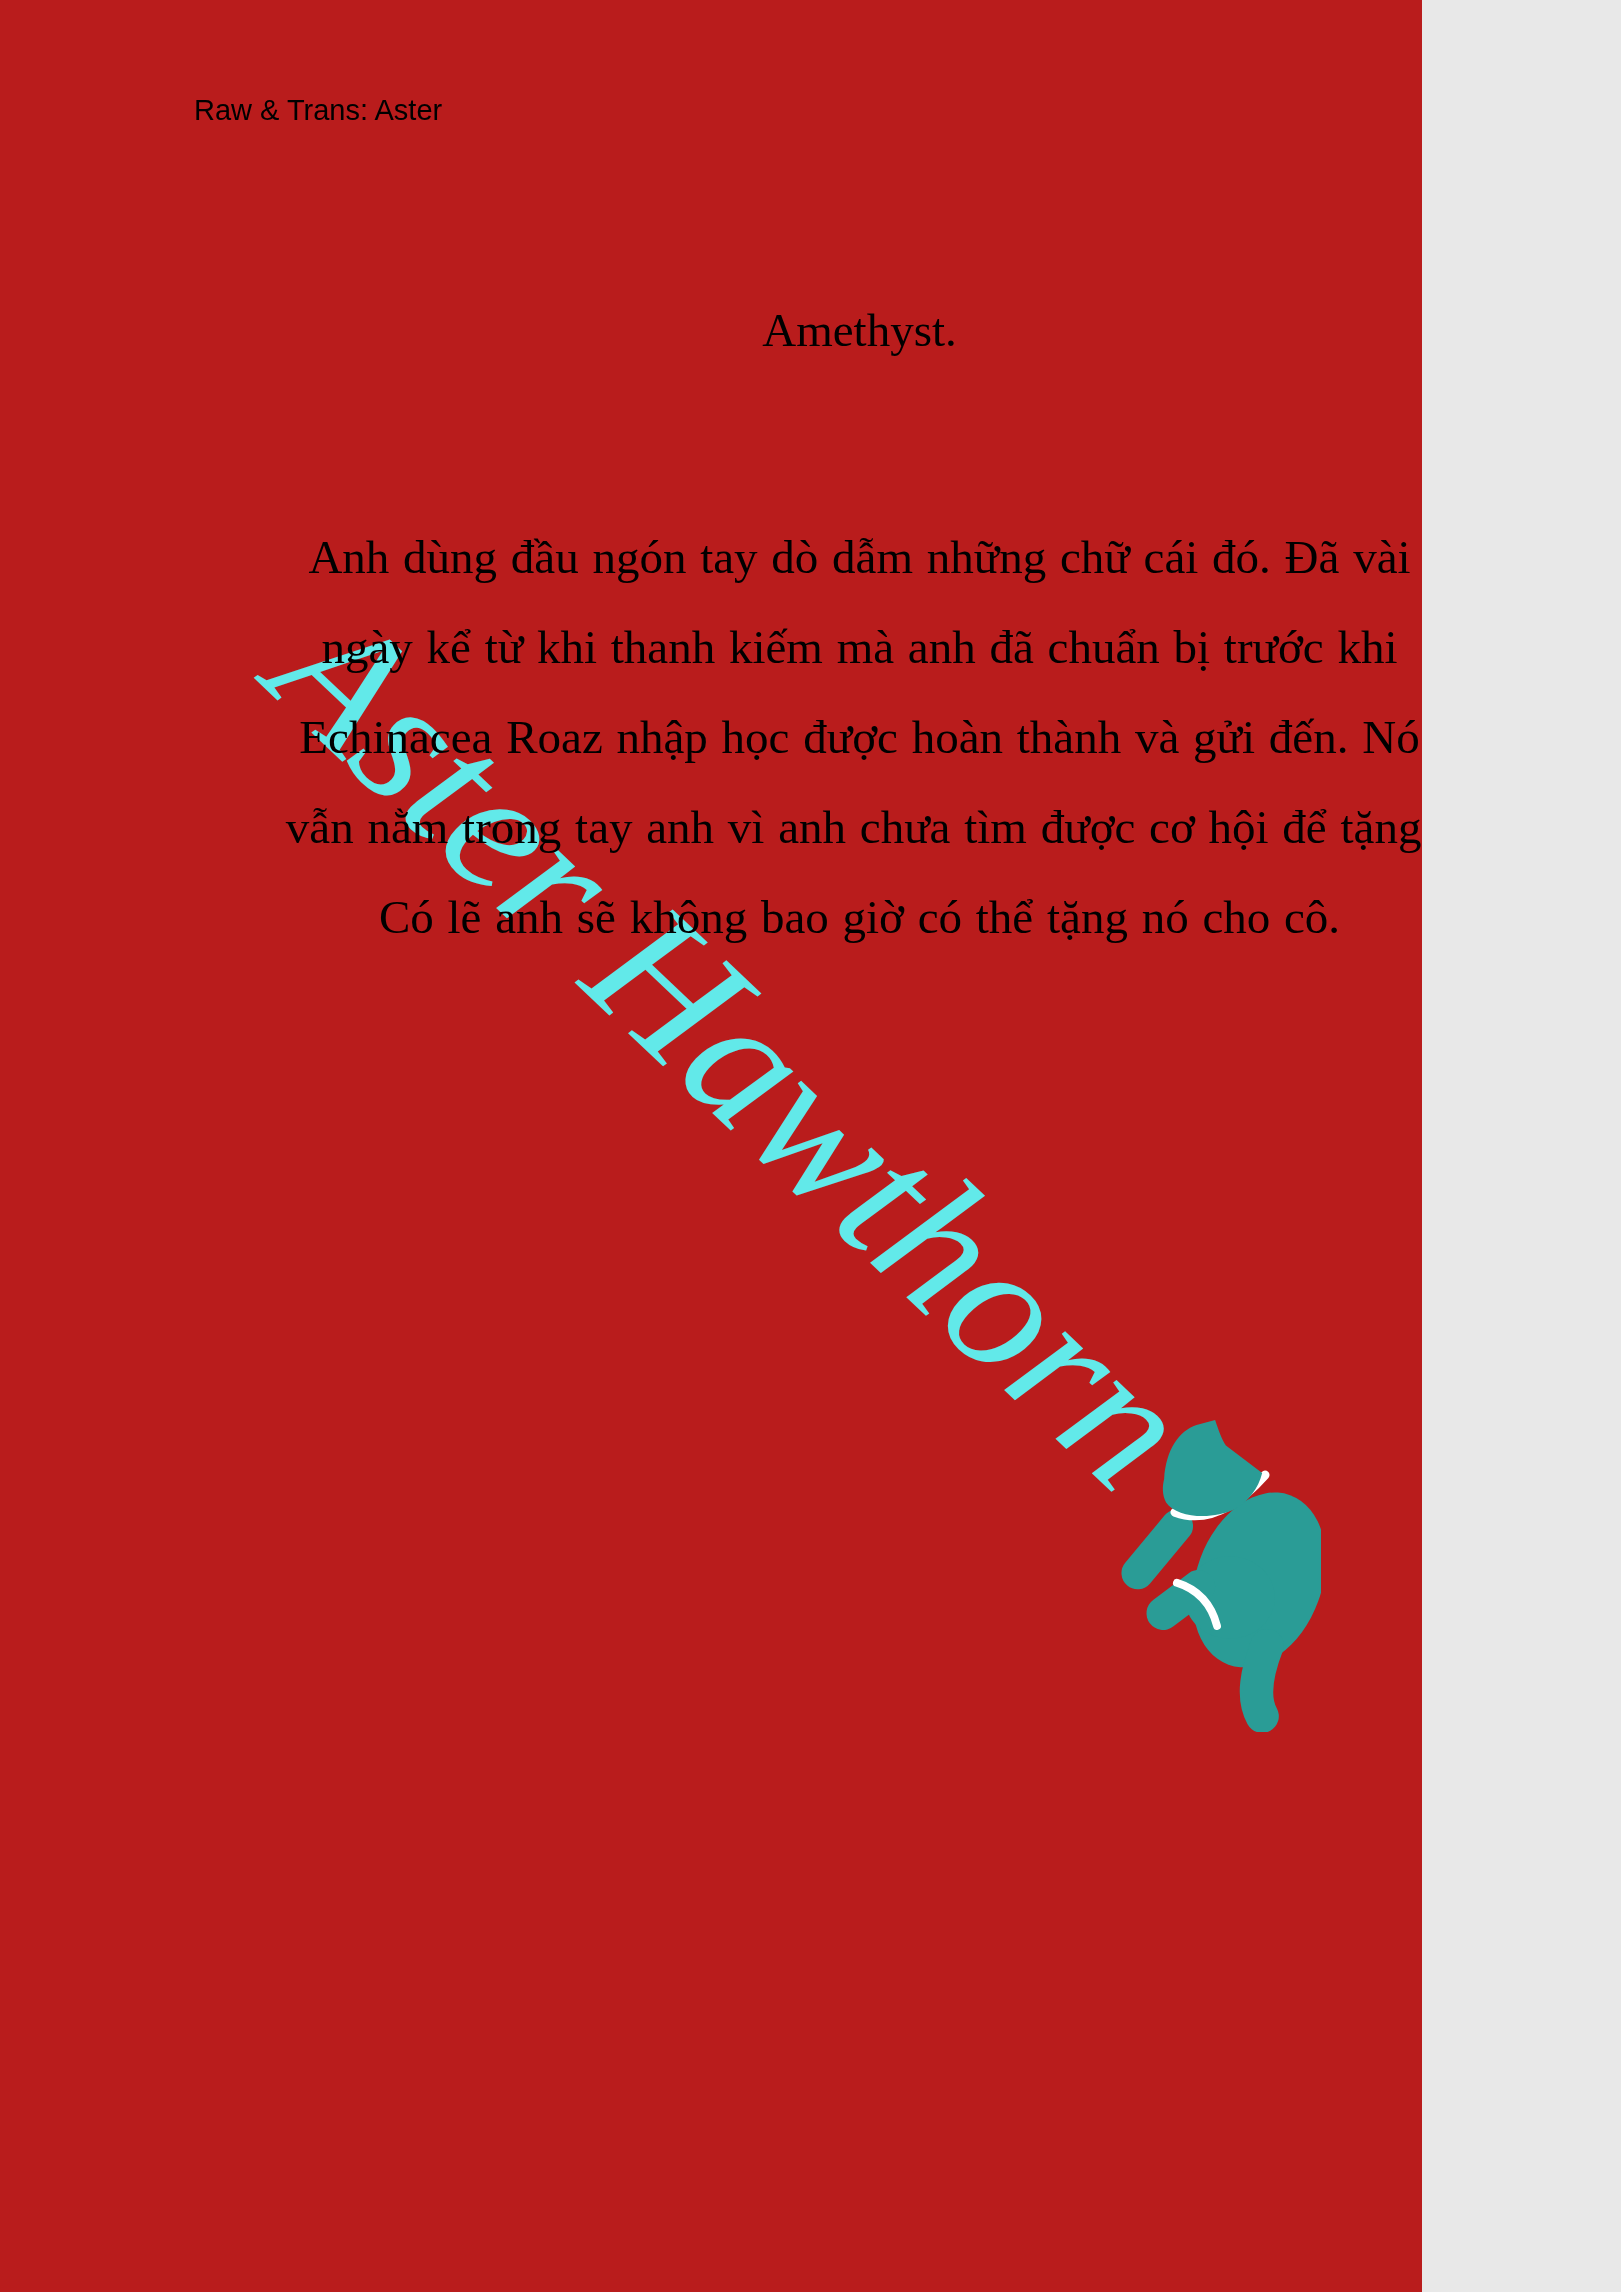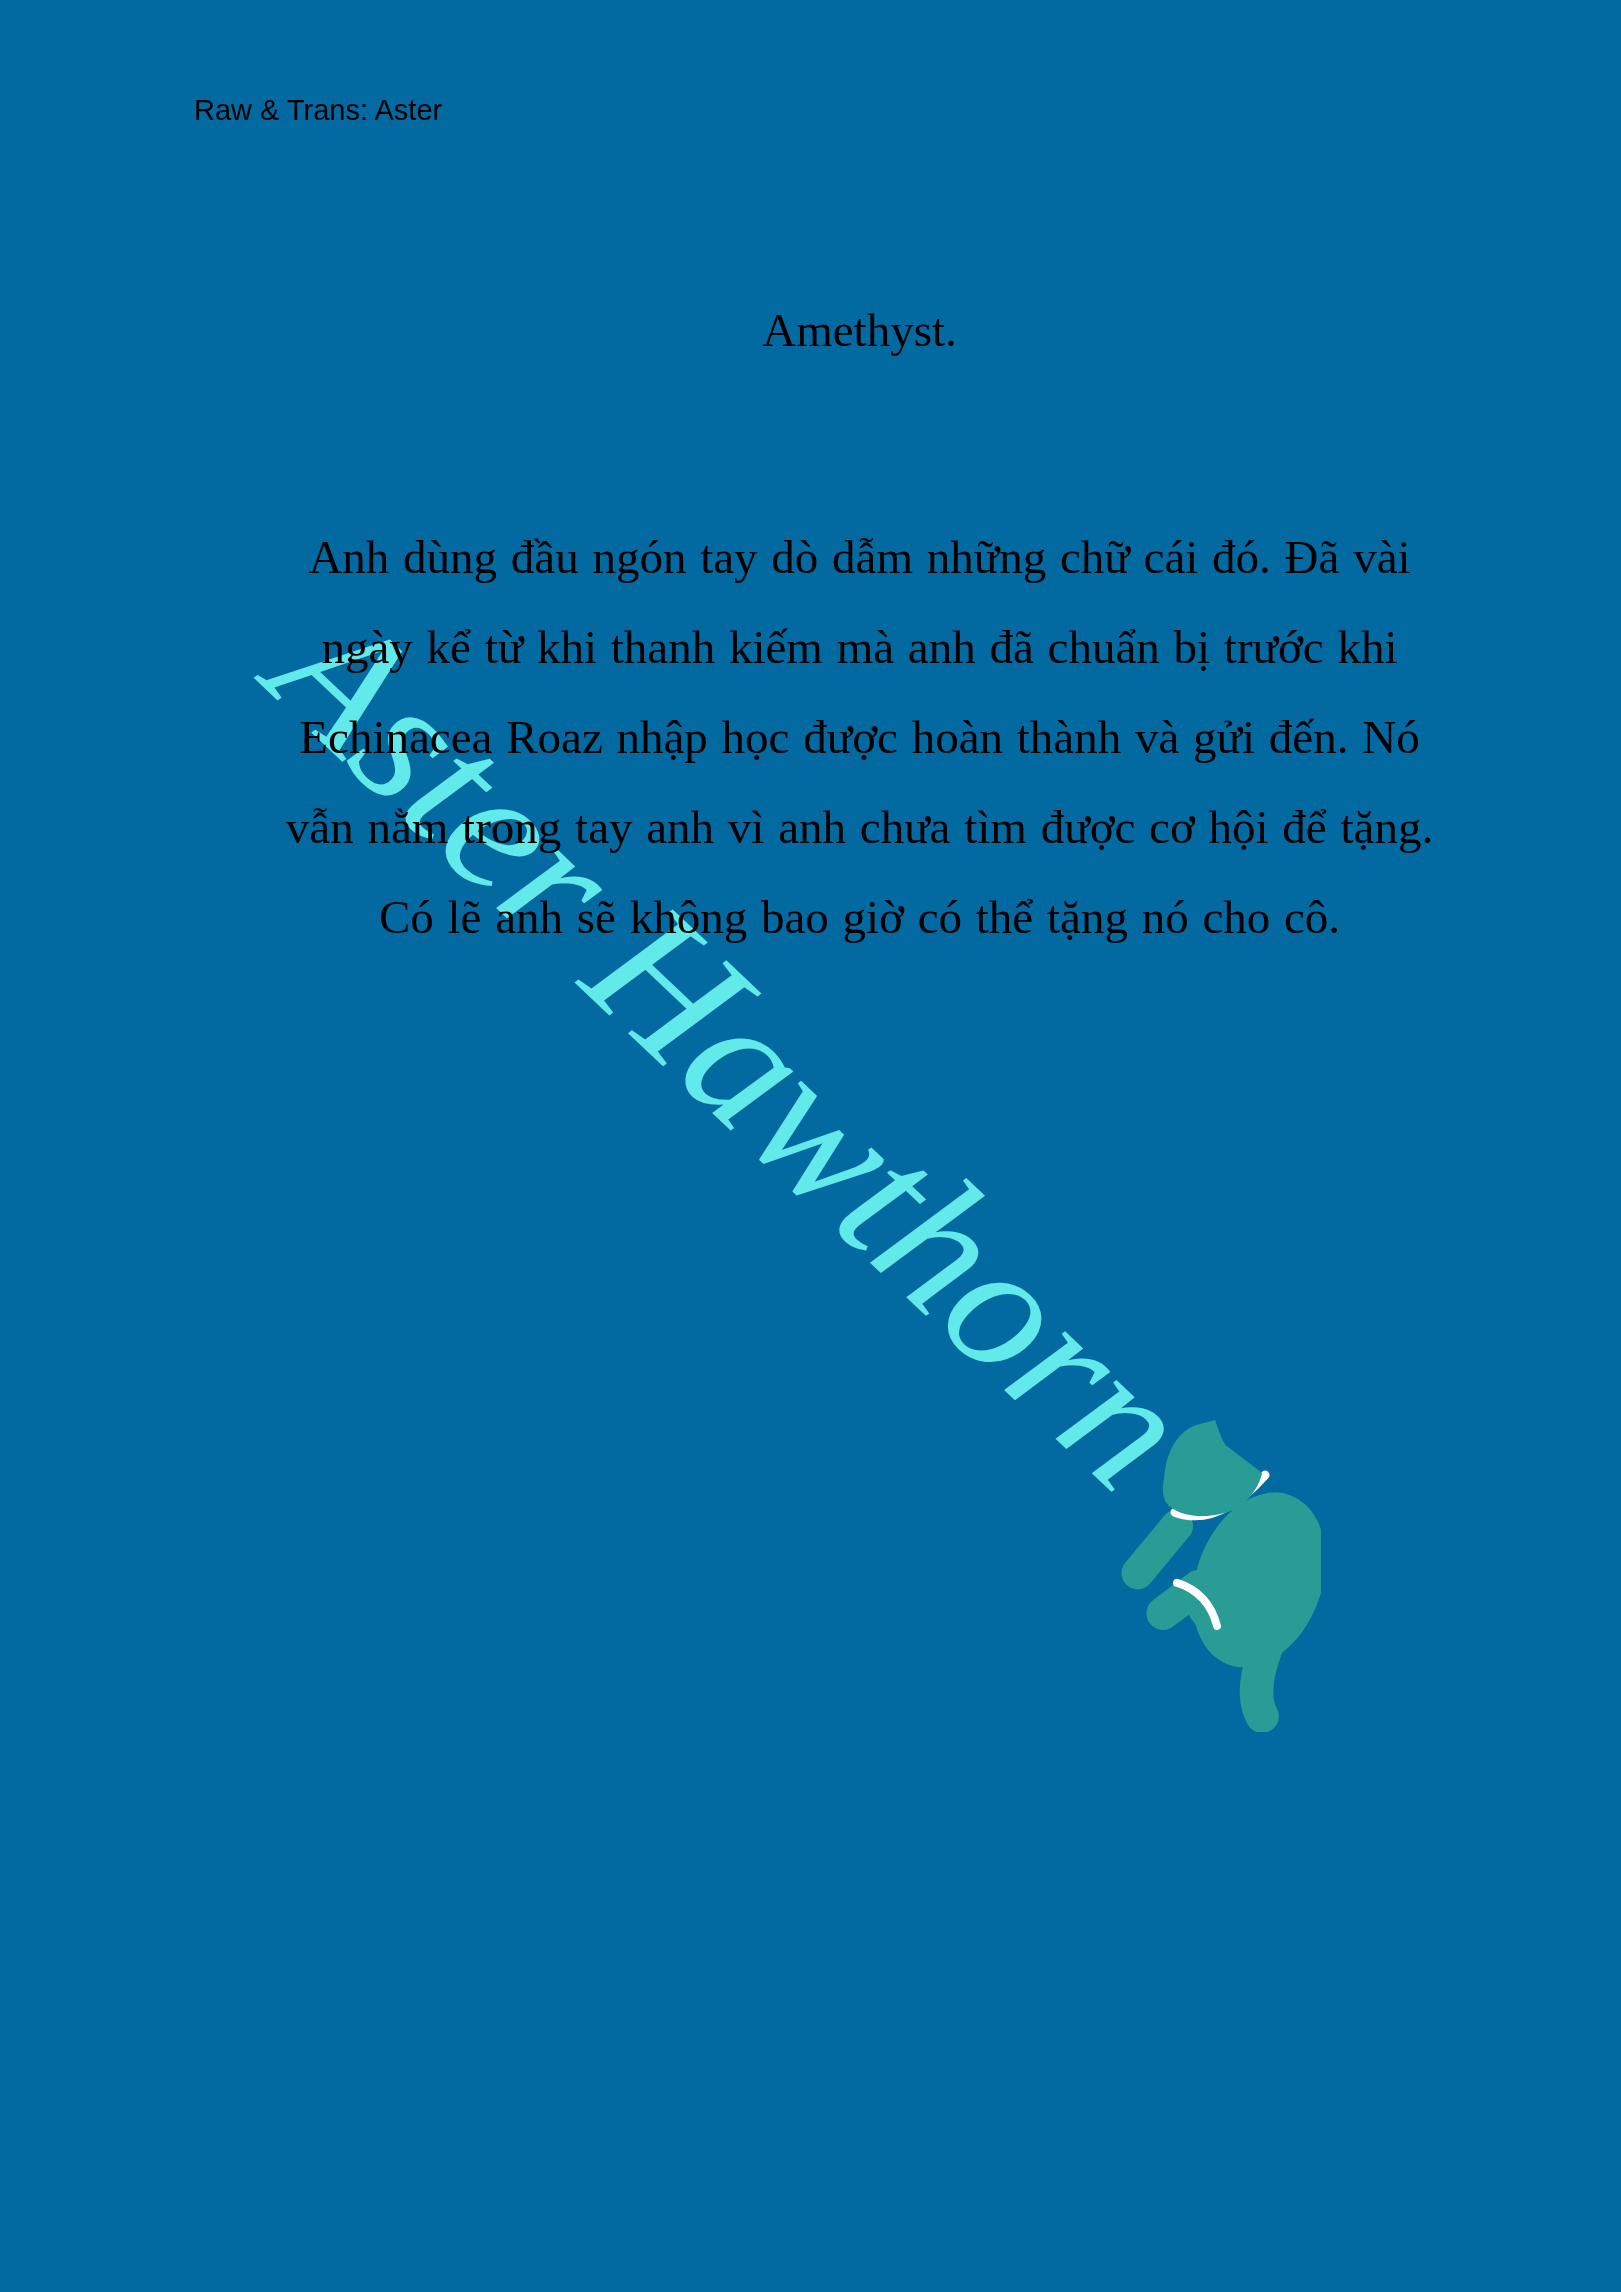--- a/index.html
+++ b/index.html
@@ -1,20 +1,20 @@
 <!DOCTYPE html>
 <html><head>
 <meta charset="utf-8">
 <style>
   html, body { margin: 0; padding: 0; background: #e8e8e8; }
   .page {
     position: relative;
-    width: 1621px;
+    width: 1422px;
     height: 2293px;
-    background: #0369a1;
+    background: #b91c1c;
     overflow: hidden;
     font-family: "Liberation Serif", serif;
     color: #000000;
   }
   .credit {
     position: absolute;
     left: 194px;
     top: 94px;
     font-family: "Liberation Sans", sans-serif;
     font-size: 29px;

